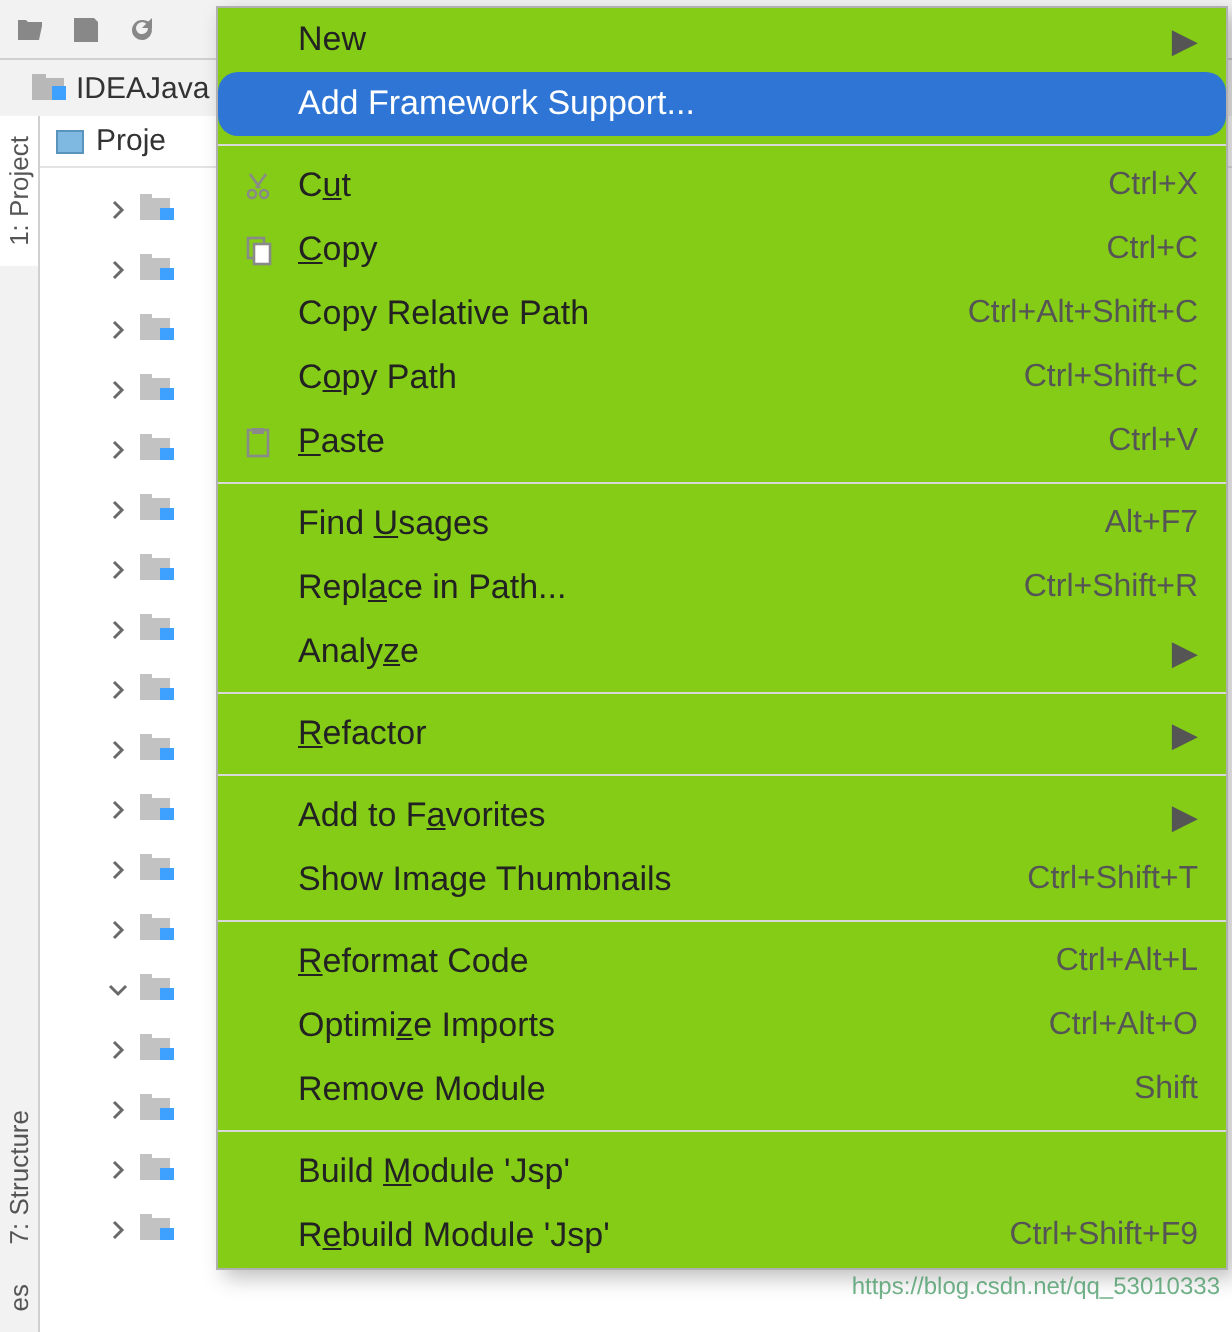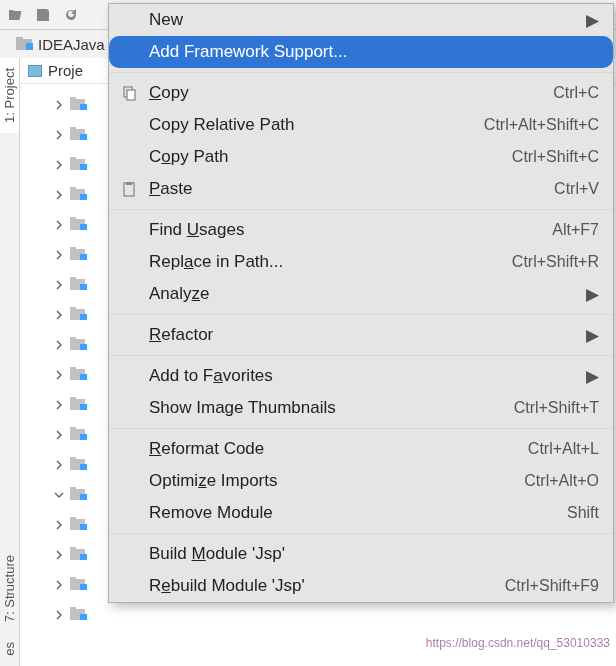--- a/index.html
+++ b/index.html
@@ -19,29 +19,29 @@
 .project-panel { position:absolute; left:20px; top:58px; right:0; bottom:0; background:#fff; }
 .panel-header { height:26px; display:flex; align-items:center; padding:0 8px; font-size:15px; color:#333; border-bottom:1px solid #e4e4e4; }
 .panel-header .sq { width:14px; height:12px; background:#7fb8e0; margin-right:6px; border:1px solid #5a93bb; }
 
 .tree { padding:6px 0; }
 .tree-row { height:30px; display:flex; align-items:center; padding-left:30px; font-size:15px; color:#333; }
 .tree-arrow { width:18px; height:18px; display:flex; align-items:center; justify-content:center; color:#6a6a6a; margin-right:2px; }
 .tree-arrow svg { display:block; }
 .tree-folder { width:18px; height:16px; margin-right:4px; position:relative; }
 
-.context-menu { position:absolute; left:108px; top:3px; width:506px; background:#e5e5e5; border:1px solid #b0b0b0; box-shadow:4px 4px 10px rgba(0,0,0,0.25); font-size:17px; color:#222; }
+.context-menu { position:absolute; left:108px; top:3px; width:506px; background:#84cc16; border:1px solid #b0b0b0; box-shadow:4px 4px 10px rgba(0,0,0,0.25); font-size:17px; color:#222; }
 .menu-row { height:32px; display:flex; align-items:center; padding:0 14px 0 40px; position:relative; cursor:default; }
 .menu-row.hover { background:#2e75d6; color:#fff;border-radius:10px; }
 .menu-row .shortcut { margin-left:auto; color:#555; font-size:16px; }
 .menu-row .sub-arrow { margin-left:auto; color:#555; }
 .menu-row .micon { position:absolute; left:10px; width:20px; height:20px; color:#8a8a8a; display:flex; align-items:center; justify-content:center; }
 .menu-sep { height:1px; background:#d8d8d8; margin:4px 0; }
 .u { text-decoration:underline; }
-.watermark { position:absolute; right:6px; bottom:16px; font-size:12px; color:#701a75; opacity:.6; pointer-events:none; }
+.watermark { position:absolute; right:6px; bottom:16px; font-size:12px; color:#15803d; opacity:.6; pointer-events:none; }
 </style>
 </head>
 <body>
 
 <div class="toolbar">
   <span class="ticon">
       <svg width="16" height="16" viewBox="0 0 16 16">
         <path d="M2 3h4l1 1h7v2H2z M2 6h12l-1.5 7H2z" fill="#888"></path>
       </svg>
     </span>
@@ -306,20 +306,29 @@
     <span>New</span>
     <span class="sub-arrow">▶</span>
   </div>
   <div class="menu-row hover">
     <span>Add Framework Support...</span>
   </div>
   <div class="menu-sep"></div>
   <div class="menu-row">
     <span class="micon">
         <svg width="16" height="16" viewBox="0 0 16 16">
+          <path d="M4 2l5 7M12 2L7 9M5 14a2 2 0 1 0 0-4 2 2 0 0 0 0 4zM11 14a2 2 0 1 0 0-4 2 2 0 0 0 0 4z" stroke="#8a8a8a" stroke-width="1.3" fill="none"></path>
+        </svg>
+      </span>
+    <span>C<span class="u">u</span>t</span>
+      <span class="shortcut">Ctrl+X</span>
+  </div>
+  <div class="menu-row">
+    <span class="micon">
+        <svg width="16" height="16" viewBox="0 0 16 16">
           <rect x="3" y="2" width="8" height="10" fill="none" stroke="#8a8a8a" stroke-width="1.3"></rect>
           <rect x="6" y="5" width="8" height="10" fill="#fff" stroke="#8a8a8a" stroke-width="1.3"></rect>
         </svg>
       </span>
     <span><span class="u">C</span>opy</span>
       <span class="shortcut">Ctrl+C</span>
   </div>
   <div class="menu-row">
     <span>Copy Relative Path</span>
       <span class="shortcut">Ctrl+Alt+Shift+C</span>

